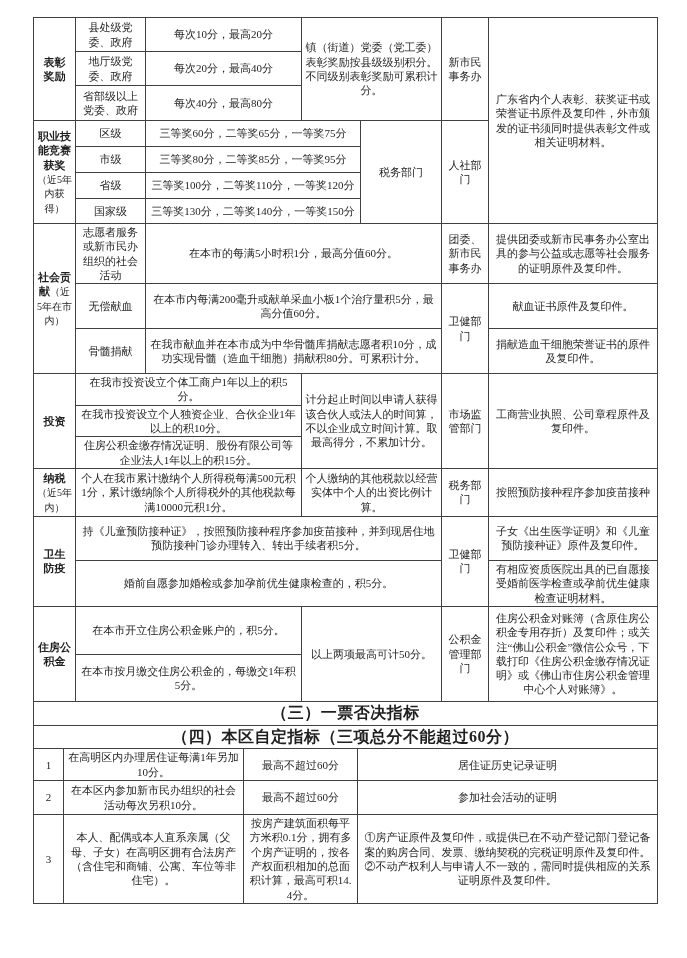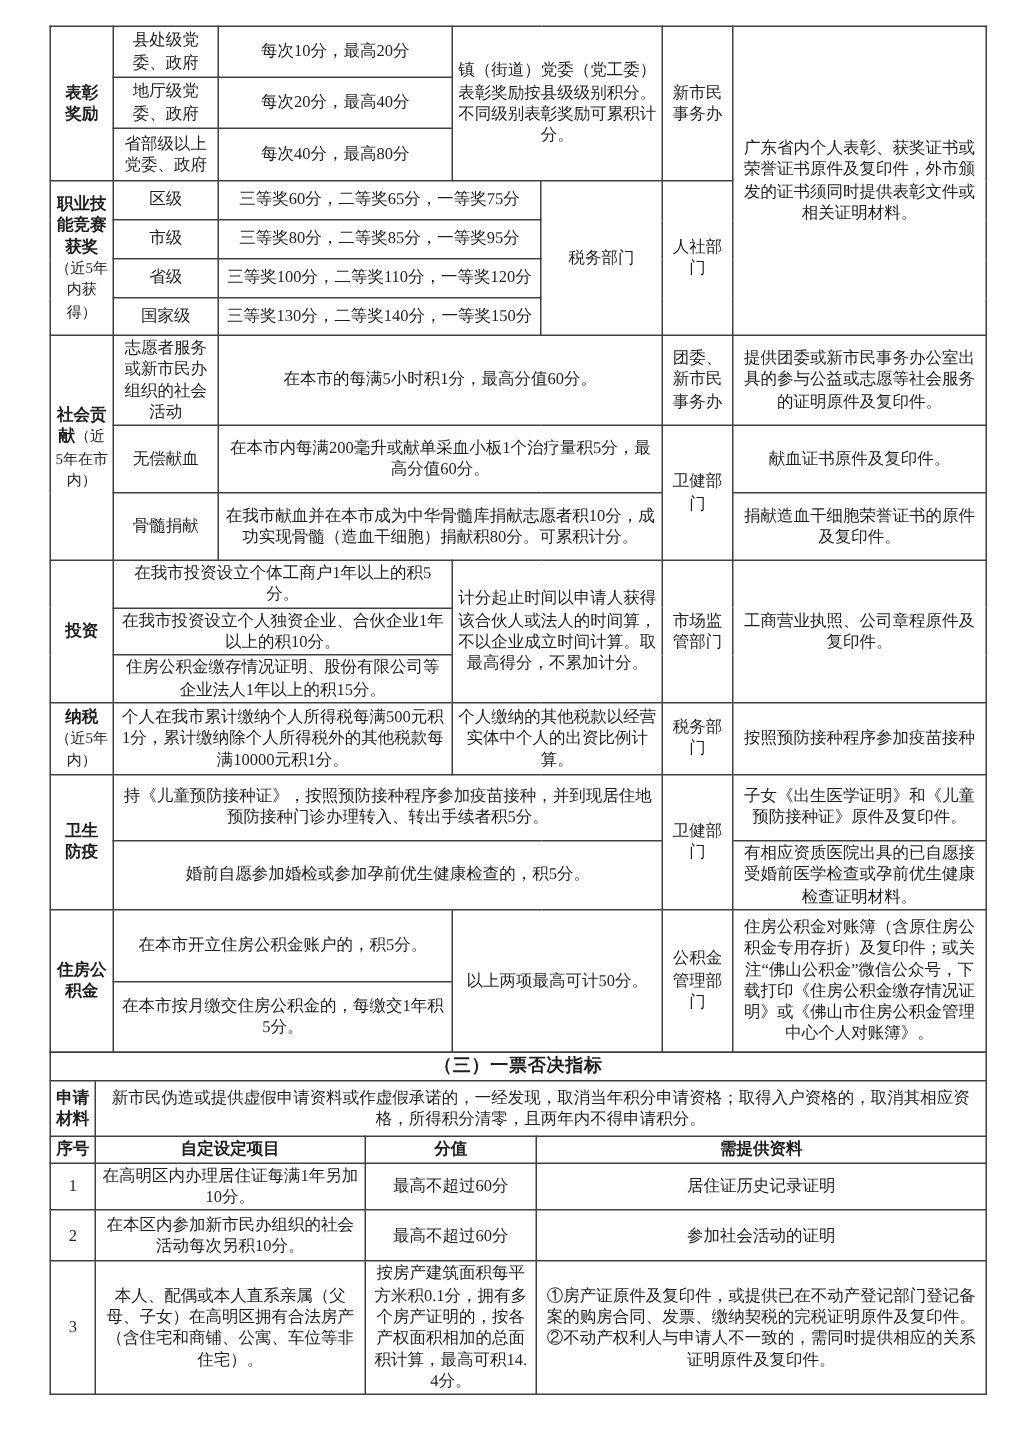--- a/index.html
+++ b/index.html
@@ -3,21 +3,21 @@
 <meta charset="utf-8">
 <style>
   html,body{margin:0;padding:0;background:#ffffff;width:687px;height:958px;overflow:hidden;}
   body{font-family:"Liberation Serif","DejaVu Serif",serif;color:#1f1f1f;}
   .page{position:relative;width:687px;height:958px;box-sizing:border-box;padding:17px 0 0 33px;background:#ffffff;}
   table{border-collapse:collapse;table-layout:fixed;width:624px;}
   td{border:1px solid #404040;padding:1px 3px;text-align:center;vertical-align:middle;
      font-size:11px;line-height:1.3;overflow-wrap:anywhere;word-break:break-all;}
   td.al{text-align:center;}
   td.b{font-weight:bold;}
-  td.hd{font-weight:bold;font-size:12px;letter-spacing:.5px;}
+  td.hd{font-weight:bold;font-size:16px;letter-spacing:.5px;}
   .cat{font-weight:bold;}
   .sub{font-weight:normal;font-size:10px;}
   .ln{margin:0;}
   .t2{margin-top:-1px;}
 </style>
 </head>
 <body>
 
 <div class="page">
 
@@ -141,29 +141,22 @@
     <colgroup>
       <col style="width:30px">
         <col style="width:180px">
         <col style="width:114px">
         <col style="width:300px">
     </colgroup>
     <tbody id="t2body">
         <tr style="height: 19px;">
           <td colspan="4" class="hd">（三）一票否决指标</td>
         </tr>
-        <tr style="height: 37px;">
-          <td class="b">申请材料</td>
-          <td colspan="3" class="al">新市民伪造或提供虚假申请资料或作虚假承诺的，一经发现，取消当年积分申请资格；取得入户资格的，取消其相应资格，所得积分清零，且两年内不得申请积分。</td>
-        </tr>
-        <tr style="height: 18px;">
-          <td class="b">序号</td>
-          <td class="b">自定设定项目</td>
-          <td class="b">分值</td>
-          <td class="b">需提供资料</td>
+        <tr style="height: 19px;">
+          <td colspan="4" class="hd">（四）本区自定指标（三项总分不能超过60分）</td>
         </tr>
         <tr style="height: 18px;">
           <td class="">1</td>
           <td class="">在高明区内办理居住证每满1年另加10分。</td>
           <td class="">最高不超过60分</td>
           <td class="">居住证历史记录证明</td>
         </tr>
         <tr style="height: 34px;">
           <td class="">2</td>
           <td class="al">在本区内参加新市民办组织的社会活动每次另积10分。</td>

